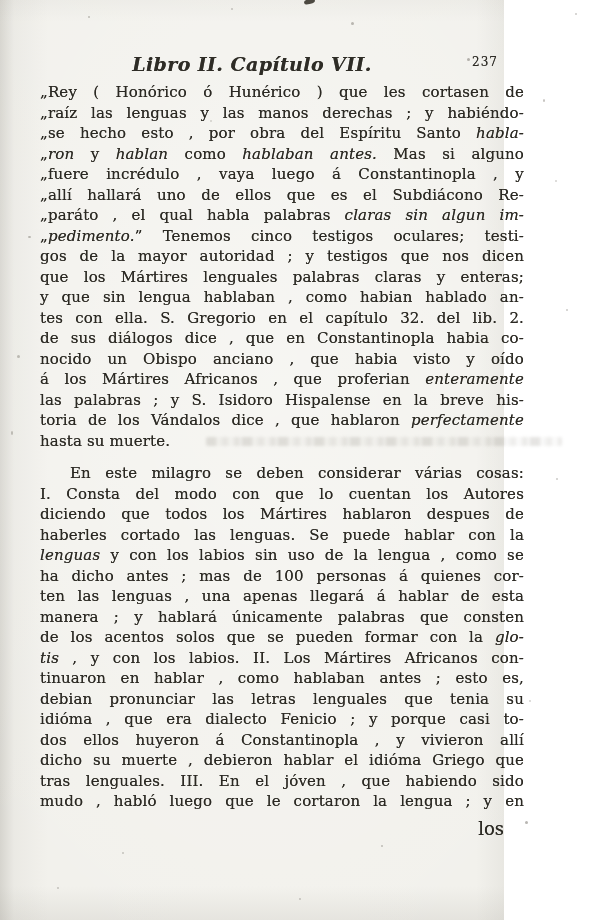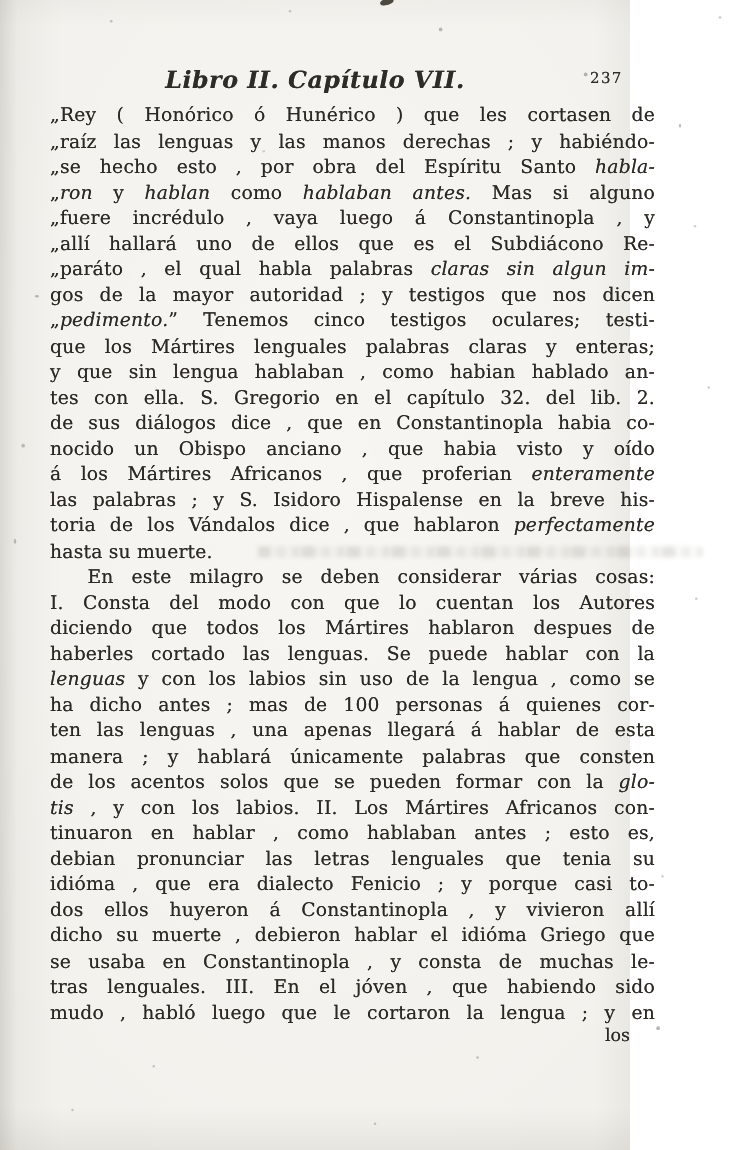--- a/index.html
+++ b/index.html
@@ -29,26 +29,26 @@
     position:absolute;top:82px;left:40px;width:484px;
     font-size:15px;letter-spacing:0.15px;
     text-shadow:0 0 0.45px rgba(43,41,35,0.75);
   }
   .line{
     height:20.5px;line-height:20.5px;
     text-align:justify;text-align-last:justify;
     white-space:normal;overflow:visible;
   }
   .line.end{text-align-last:left;}
-  .line.indent{padding-left:30px;}
+  .line.indent{padding-left:30px;margin-top:12px;}
   .it{font-style:italic;}
   .catchword{
     position:absolute;top:819px;left:40px;width:484px;
     text-align:right;padding-right:20px;box-sizing:border-box;
-    font-size:14px;line-height:20.5px;
+    font-size:18px;line-height:20.5px;
     text-shadow:0 0 0.45px rgba(43,41,35,0.75);
   }
   .bleed{
     position:absolute;left:206px;top:437px;width:356px;height:9px;
     background:repeating-linear-gradient(90deg,
       rgba(110,105,94,0.32) 0px, rgba(110,105,94,0.32) 9px,
       rgba(110,105,94,0.04) 12px, rgba(110,105,94,0.24) 19px,
       rgba(110,105,94,0.03) 25px, rgba(110,105,94,0.28) 31px,
       rgba(110,105,94,0.05) 36px);
     filter:blur(1.6px);opacity:0.55;border-radius:2px;
@@ -72,22 +72,22 @@
   </div>
 
   <div class="body">
       <div class="line"><span>„Rey ( Honórico ó Hunérico ) que les cortasen de</span></div>
       <div class="line"><span>„raíz las lenguas y las manos derechas ; y habiéndo-</span></div>
       <div class="line"><span>„se hecho esto , por obra del Espíritu Santo </span><span class="it">habla-</span></div>
       <div class="line"><span>„</span><span class="it">ron</span><span> y </span><span class="it">hablan</span><span> como </span><span class="it">hablaban antes.</span><span> Mas si alguno</span></div>
       <div class="line"><span>„fuere incrédulo , vaya luego á Constantinopla , y</span></div>
       <div class="line"><span>„allí hallará uno de ellos que es el Subdiácono Re-</span></div>
       <div class="line"><span>„paráto , el qual habla palabras </span><span class="it">claras sin algun im-</span></div>
+      <div class="line"><span>„</span><span class="it">pedimento.</span><span>” Tenemos cinco testigos oculares; testi-</span></div>
       <div class="line"><span>gos de la mayor autoridad ; y testigos que nos dicen</span></div>
-      <div class="line"><span>„</span><span class="it">pedimento.</span><span>” Tenemos cinco testigos oculares; testi-</span></div>
       <div class="line"><span>que los Mártires lenguales palabras claras y enteras;</span></div>
       <div class="line"><span>y que sin lengua hablaban , como habian hablado an-</span></div>
       <div class="line"><span>tes con ella. S. Gregorio en el capítulo 32. del lib. 2.</span></div>
       <div class="line"><span>de sus diálogos dice , que en Constantinopla habia co-</span></div>
       <div class="line"><span>nocido un Obispo anciano , que habia visto y oído</span></div>
       <div class="line"><span>á los Mártires Africanos , que proferian </span><span class="it">enteramente</span></div>
       <div class="line"><span>las palabras ; y S. Isidoro Hispalense en la breve his-</span></div>
       <div class="line"><span>toria de los Vándalos dice , que hablaron </span><span class="it">perfectamente</span></div>
       <div class="line end"><span>hasta su muerte.</span></div>
       <div class="line indent"><span>En este milagro se deben considerar várias cosas:</span></div>
@@ -98,21 +98,20 @@
       <div class="line"><span>ha dicho antes ; mas de 100 personas á quienes cor-</span></div>
       <div class="line"><span>ten las lenguas , una apenas llegará á hablar de esta</span></div>
       <div class="line"><span>manera ; y hablará únicamente palabras que consten</span></div>
       <div class="line"><span>de los acentos solos que se pueden formar con la </span><span class="it">glo-</span></div>
       <div class="line"><span class="it">tis</span><span> , y con los labios. II. Los Mártires Africanos con-</span></div>
       <div class="line"><span>tinuaron en hablar , como hablaban antes ; esto es,</span></div>
       <div class="line"><span>debian pronunciar las letras lenguales que tenia su</span></div>
       <div class="line"><span>idióma , que era dialecto Fenicio ; y porque casi to-</span></div>
       <div class="line"><span>dos ellos huyeron á Constantinopla , y vivieron allí</span></div>
       <div class="line"><span>dicho su muerte , debieron hablar el idióma Griego que</span></div>
-      <div class="line"><span>se usaba en Constantinopla , y consta de muchas le-</span></div>
       <div class="line"><span>tras lenguales. III. En el jóven , que habiendo sido</span></div>
       <div class="line"><span>mudo , habló luego que le cortaron la lengua ; y en</span></div>
     </div>
 
   <div class="bleed"></div>
 
   <div class="catchword">los</div>
 
   <i class="speck" style="left:351px;top:22px;width:3px;height:3px;opacity:.5"></i>
   <i class="speck" style="left:88px;top:16px;width:2px;height:2px;opacity:.45"></i>

